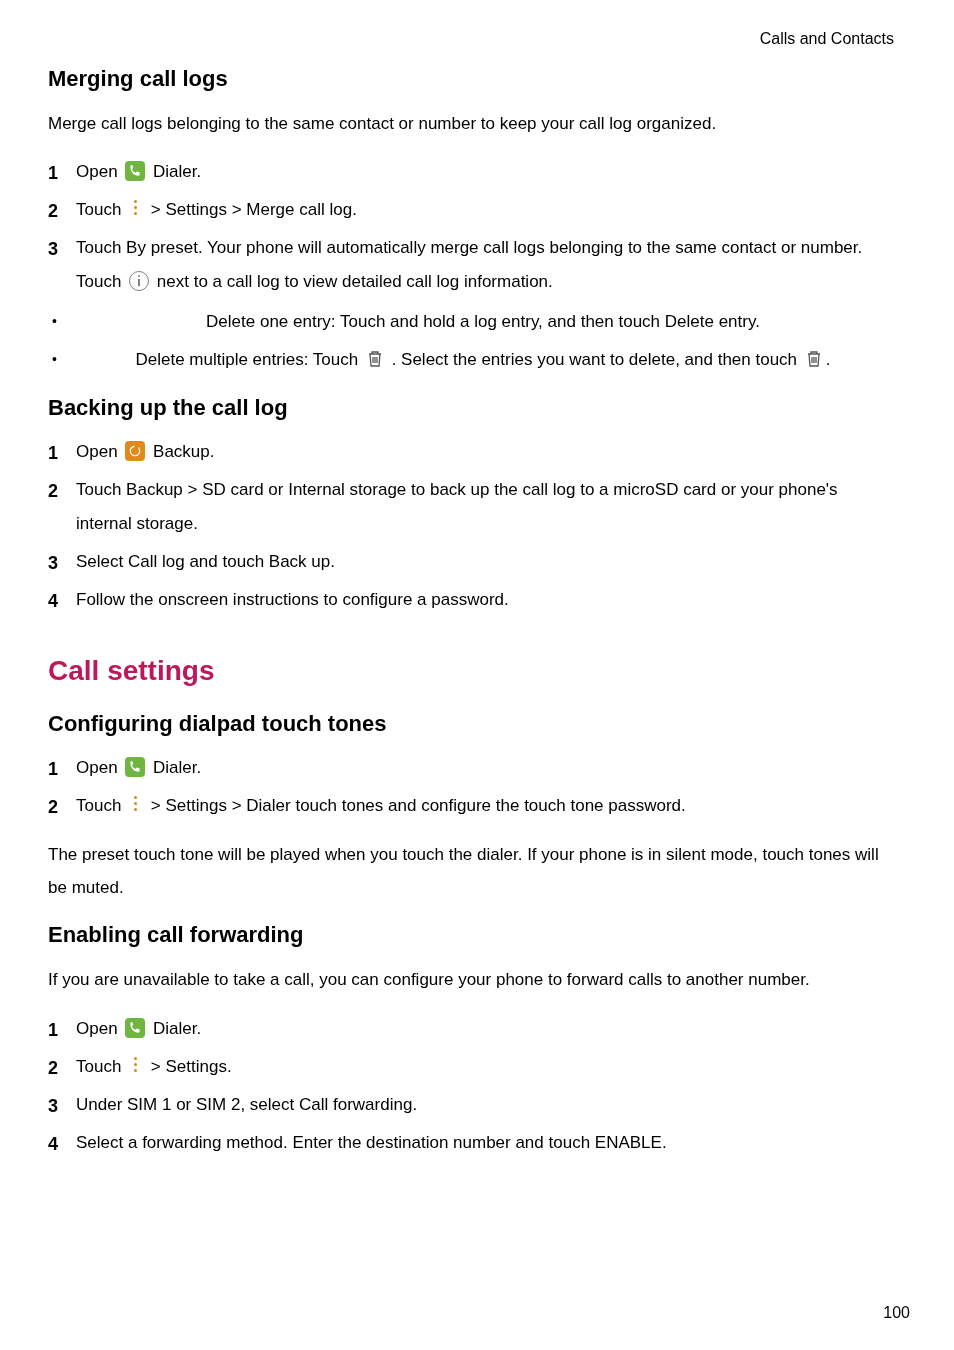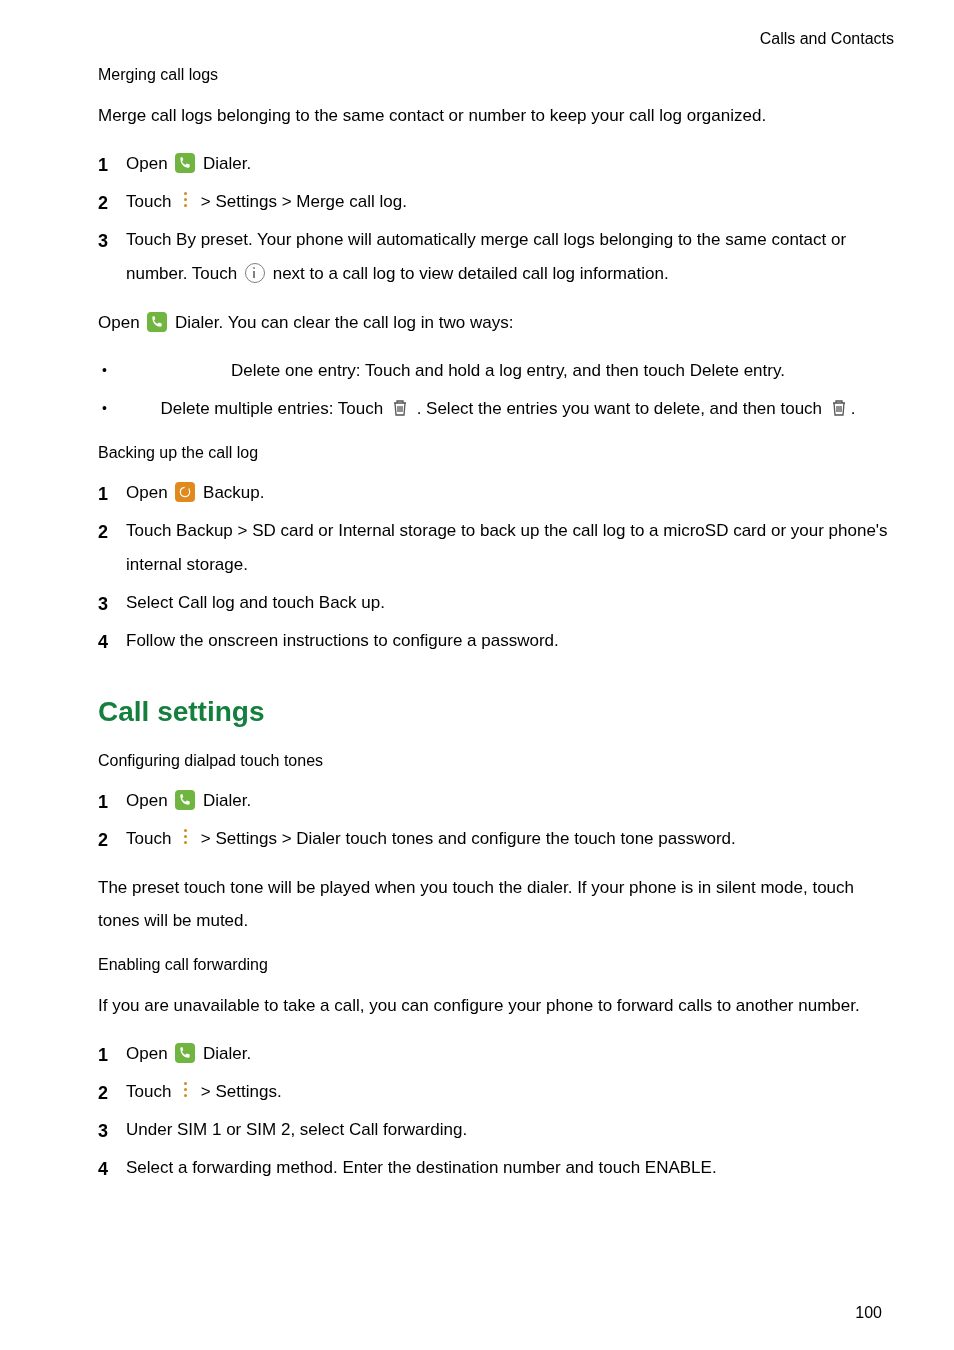--- a/index.html
+++ b/index.html
@@ -6,38 +6,38 @@
     margin: 0;
     padding: 0;
     background: #ffffff;
     font-family: Arial, Helvetica, sans-serif;
     color: #000000;
   }
   .page {
     width: 954px;
     min-height: 1350px;
     box-sizing: border-box;
-    padding: 30px 60px 30px 98px;
+    padding: 30px 60px 30px 48px;
     position: relative;
   }
   .header-right {
     text-align: right;
     font-size: 16px;
     color: #000;
     margin-bottom: 10px;
   }
   h3.section {
-    font-size: 16px;
-    font-weight: normal;
+    font-size: 22px;
+    font-weight: bold;
     margin: 18px 0 14px 0;
   }
   h2.blue {
     font-size: 28px;
     font-weight: bold;
-    color: #15803d;
+    color: #be185d;
     margin: 38px 0 24px 0;
   }
   p.body {
     font-size: 17px;
     line-height: 1.95;
     margin: 15px 0;
   }
   ol.numlist {
     list-style: none;
     padding: 0;
@@ -151,21 +151,21 @@
     height: 20px;
     position: relative;
     vertical-align: -4px;
   }
   .trash-icon svg {
     position: absolute; top:0; left:0;
   }
   .pagenum {
     position: absolute;
     bottom: 28px;
-    right: 72px;
+    right: 44px;
     font-size: 16px;
   }
 </style>
 </head>
 <body>
 
 <div class="page">
   <div class="header-right">Calls and Contacts</div>
 
   <h3 class="section">Merging call logs</h3>
@@ -186,29 +186,20 @@
       <span class="ico more-dots"><span class="mid"></span></span>
       <span> &gt; </span><b>Settings</b><span> &gt; </span><b>Merge call log</b><span>.</span>
     </li>
     <li>
       <span>Touch </span><b>By preset</b><span>. Your phone will automatically merge call logs belonging to the same contact or number. Touch </span>
       <span class="ico info-circle"></span>
       <span> next to a call log to view detailed call log information.</span>
     </li>
   </ol>
 
-  <p class="body">
-    <span>Open </span>
-    <span class="ico dialer-icon">
-      <svg width="14" height="14" viewBox="0 0 24 24">
-          <path fill="#fff" d="M6 2c1 0 2 0 2 1l1 4-2 2c1 3 3 5 6 6l2-2 4 1c1 0 1 1 1 2v2c0 1-1 2-2 2C10 20 4 14 4 4c0-1 1-2 2-2z"></path>
-        </svg>
-    </span>
-    <b>Dialer</b><span>. You can clear the call log in two ways:</span>
-  </p>
   <ul class="bullets">
     <li>
       <b>Delete one entry</b><span>: Touch and hold a log entry, and then touch </span><b>Delete entry</b><span>.</span>
     </li>
     <li>
       <b>Delete multiple entries</b><span>: Touch </span>
       <span class="ico trash-icon">
         <svg width="18" height="20" viewBox="0 0 18 20">
             <path fill="none" stroke="#555" stroke-width="1.3" d="M3 5h12M6 5V3h6v2M4 5l1 12h8l1-12M7 8v6M9 8v6M11 8v6"></path>
           </svg>

